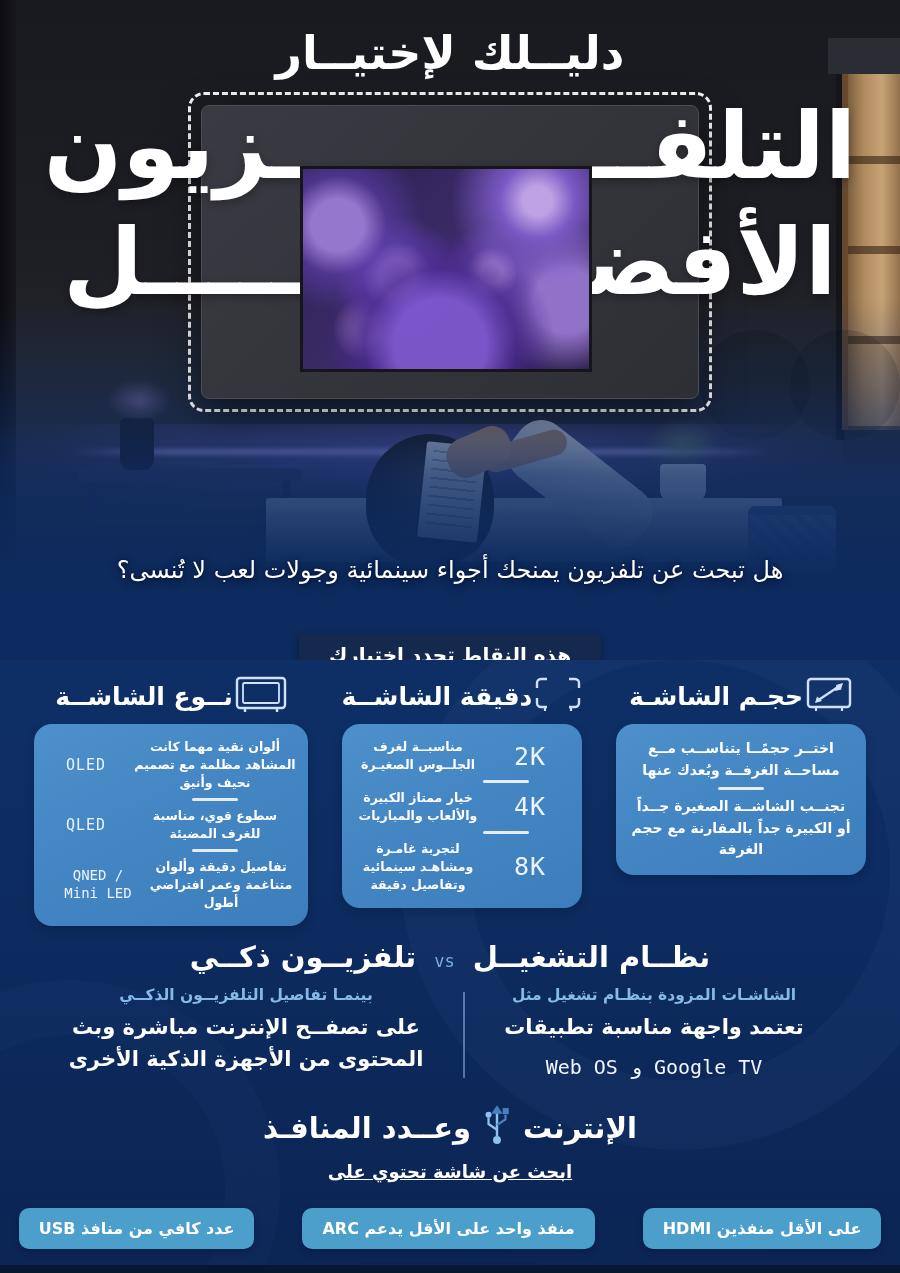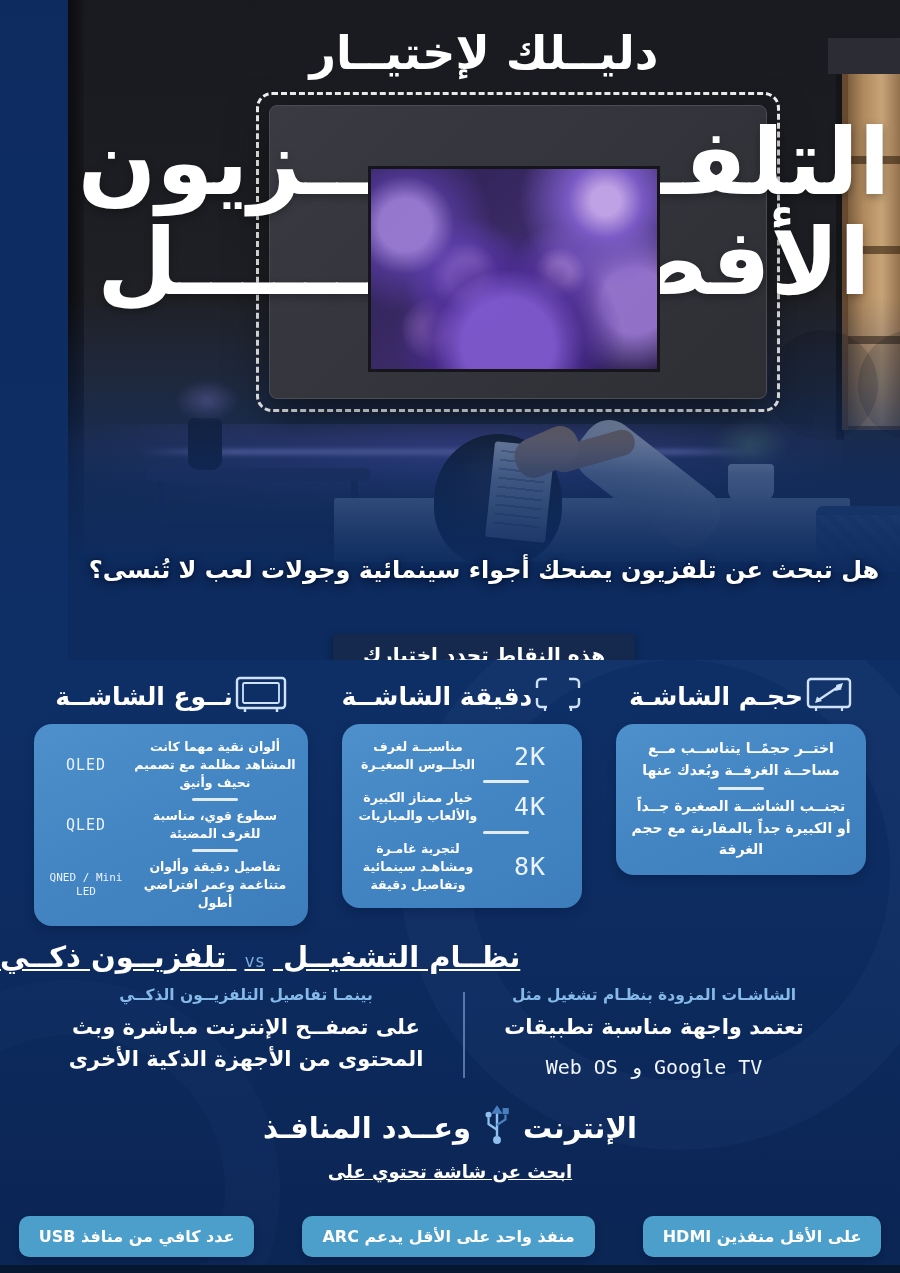--- a/index.html
+++ b/index.html
@@ -10,21 +10,21 @@
     color:#fff;
   }
   .poster *{box-sizing:border-box;}
 
   
   .swirl{position:absolute;border-radius:50%;z-index:0;pointer-events:none;}
   .swirl.s1{width:560px;height:560px;border:70px solid rgba(130,170,230,.045);left:400px;top:590px;}
   .swirl.s2{width:420px;height:420px;border:55px solid rgba(130,170,230,.03);left:-140px;top:980px;}
 
   
-  .hero{position:relative;width:832px;height:660px;overflow:hidden;z-index:1;}
+  .hero{position:relative;width:900px;height:660px;overflow:hidden;z-index:1;}
   .wall{position:absolute;inset:0;background:linear-gradient(180deg,#191a1f 0%,#1e1f24 40%,#26272e 62%,#2a2b33 75%);}
   .left-edge{position:absolute;left:0;top:0;width:16px;height:560px;background:linear-gradient(90deg,#0c0c10,#17171c);}
   .right-edge{position:absolute;right:56px;top:60px;width:8px;height:380px;background:#141519;}
   .shelf-top{position:absolute;right:0;top:38px;width:72px;height:36px;background:#2c2d34;}
   .shelf{position:absolute;right:0;top:74px;width:58px;height:356px;
     background:linear-gradient(90deg,#7c5f40,#b08a5e 30%,#c7a378 65%,#93714c);
     border-left:6px solid #66492f;}
   .shelf::before{content:"";position:absolute;inset:0;
     background:repeating-linear-gradient(180deg,transparent 0 82px,rgba(50,32,15,.6) 82px 90px);}
   .decor-circle{position:absolute;border-radius:50%;background:rgba(0,0,0,.16);}
@@ -76,35 +76,35 @@
 
   .guide-title{position:absolute;left:0;right:0;top:26px;margin:0;z-index:4;
     text-align:center;font-size:46px;font-weight:bold;color:#fff;letter-spacing:0;}
   .tv-frame{position:absolute;left:188px;top:92px;width:524px;height:320px;z-index:4;
     border:3px dashed rgba(255,255,255,.95);border-radius:16px;}
   .tv-panel{position:absolute;inset:10px;border-radius:8px;border:1px solid #4b4d54;
     background:linear-gradient(135deg,#3a3b42,#2e2f35);box-shadow:0 16px 42px rgba(0,0,0,.5);}
   .headline{position:absolute;left:0;right:0;z-index:4;text-align:center;color:#fff;
     font-weight:bold;font-size:92px;line-height:1.1;white-space:nowrap;
     text-shadow:0 3px 8px rgba(0,0,0,.3);}
-  .headline.h1line{top:112px;}
+  .headline.h1line{top:96px;}
   .headline.h2line{top:212px;}
   .tv-image{position:absolute;left:300px;top:166px;width:292px;height:206px;z-index:5;
     border:3px solid #15151a;
     background:
       radial-gradient(circle at 82% 16%,rgba(198,168,236,.95) 0 5%,rgba(128,94,206,.9) 13%,rgba(80,50,150,0) 30%),
       radial-gradient(circle at 12% 28%,rgba(160,128,218,.9) 0 9%,rgba(96,64,176,.6) 17%,transparent 30%),
       radial-gradient(circle at 48% 88%,rgba(126,88,206,.95) 0 20%,rgba(74,42,146,.75) 33%,transparent 50%),
       radial-gradient(circle at 33% 54%,rgba(176,136,228,.85) 0 8%,rgba(104,68,190,.55) 16%,transparent 28%),
       radial-gradient(circle at 66% 52%,rgba(206,166,238,.8) 0 5%,rgba(124,84,204,.5) 12%,transparent 23%),
       radial-gradient(circle at 92% 66%,rgba(164,128,222,.85) 0 11%,transparent 26%),
       radial-gradient(circle at 22% 80%,rgba(214,170,226,.5) 0 4%,transparent 12%),
       linear-gradient(135deg,#2c2152,#3a2a66 45%,#231944);}
   .question{position:absolute;left:6px;right:6px;top:556px;z-index:6;text-align:center;
-    font-size:24px;font-weight:bold;white-space:nowrap;
+    font-size:24px;font-weight:normal;white-space:nowrap;
     text-shadow:0 2px 10px rgba(4,18,48,.95),0 0 3px rgba(4,18,48,.8);}
   .badge{position:absolute;top:634px;left:50%;transform:translateX(-50%);z-index:6;
     background:#15294e;padding:9px 30px;border-radius:3px;font-size:20px;font-weight:bold;
     box-shadow:0 3px 8px rgba(0,0,0,.3);}
 
   
   .points{position:relative;z-index:1;padding:16px 34px 0;}
   .points-row{display:flex;justify-content:space-between;align-items:flex-start;}
   .pcol{display:flex;flex-direction:column;}
   .pcol.size{width:250px;} .pcol.resolution{width:240px;} .pcol.type{width:274px;}
@@ -114,44 +114,44 @@
   .pcard{margin-top:8px;border-radius:18px;padding:14px 12px;min-height:136px;
     background:linear-gradient(155deg,#4e90cb 0%,#4486c3 45%,#3d7dbc 100%);
     box-shadow:0 4px 10px rgba(4,16,42,.25);
     display:flex;flex-direction:column;justify-content:center;}
   .spec-row{display:flex;align-items:center;gap:8px;}
   .spec-desc{flex:1;text-align:center;font-size:12.5px;font-weight:bold;line-height:1.45;color:#fff;}
   .spec-label{width:80px;text-align:center;color:#eaf3ff;
     font-family:"DejaVu Sans Mono", monospace;letter-spacing:1px;line-height:1.25;}
   .spec-label.big{font-size:25px;font-weight:normal;}
   .spec-label.small{font-size:15px;}
-  .spec-label.tiny{font-size:11px;letter-spacing:0;}
+  .spec-label.tiny{font-size:14px;letter-spacing:0;margin-left:12px;}
   .sep{height:2.5px;width:46px;background:rgba(255,255,255,.85);border-radius:2px;margin:6px auto;}
   .sep.shift{transform:translateX(44px);} 
   .size-para{text-align:center;font-size:14px;font-weight:bold;line-height:1.55;color:#fff;}
 
   
   .os-section{position:relative;z-index:1;margin-top:14px;}
-  .os-title{text-align:left;font-size:29px;font-weight:bold;text-decoration:underline;}
+  .os-title{text-align:center;font-size:29px;font-weight:bold;}
   .os-vs{font-size:17px;font-weight:normal;color:#79aede;padding:0 8px;font-family:"DejaVu Sans Mono",monospace;}
   .os-cols{position:relative;display:flex;margin-top:12px;padding:0 42px;}
   .os-col{flex:1;text-align:center;padding:0 14px;}
   .os-divider{position:absolute;left:463px;top:6px;bottom:4px;width:2px;background:rgba(140,180,235,.55);}
   .os-intro{color:#85b9e8;font-size:15.5px;font-weight:bold;margin-bottom:8px;}
   .os-line{color:#fff;font-size:21px;font-weight:bold;line-height:1.5;}
   .os-latin{font-family:"DejaVu Sans Mono",monospace;font-weight:normal;font-size:20px;margin-top:8px;color:#f2f7fd;}
 
   
   .ports-section{position:relative;z-index:1;margin-top:22px;}
   .ports-title{display:flex;align-items:center;justify-content:center;gap:10px;
     font-size:29px;font-weight:bold;}
   .ports-subtitle{text-align:center;font-size:18px;font-weight:bold;margin-top:8px;text-decoration:underline;}
   .pills-row{display:flex;justify-content:center;align-items:center;gap:48px;margin-top:26px;}
   .pill{background:#4c9fcb;border-radius:10px;padding:11px 20px;font-size:16px;font-weight:bold;
-    color:#fff;white-space:nowrap;box-shadow:0 3px 6px rgba(4,16,40,.35);margin-top:8px;}
+    color:#fff;white-space:nowrap;box-shadow:0 3px 6px rgba(4,16,40,.35);}
 
   
   .cta-row{position:relative;z-index:1;margin-top:18px;text-align:center;}
   .read-more{border:none;cursor:pointer;color:#fff;font-family:"DejaVu Sans",sans-serif;
     font-size:21px;font-weight:bold;padding:10px 30px;border-radius:12px;
     background:linear-gradient(180deg,#61b1e0,#4f9fd1);
     box-shadow:0 6px 10px rgba(3,14,38,.55), inset 0 1px 0 rgba(255,255,255,.35);}
   .footer-strip{position:absolute;left:0;right:0;bottom:0;height:8px;background:#061732;z-index:2;}
 </style>
 </head>

